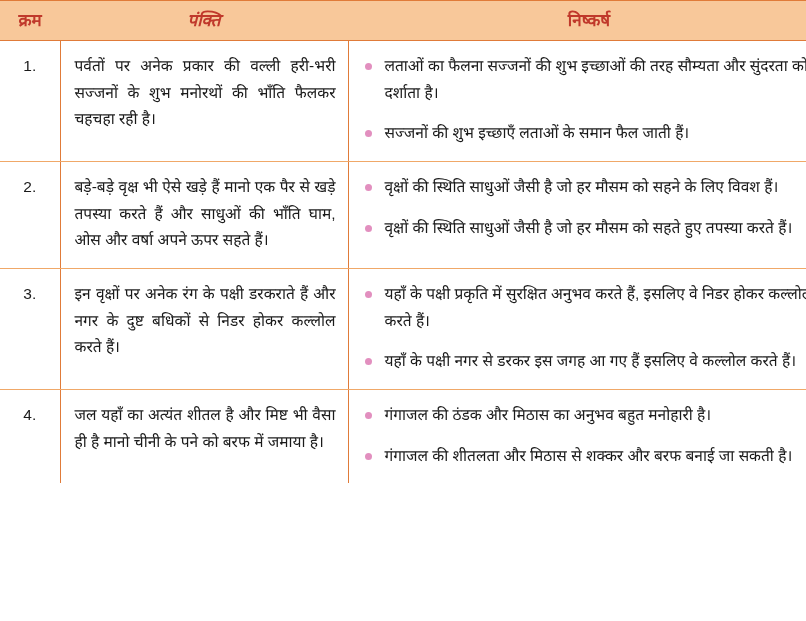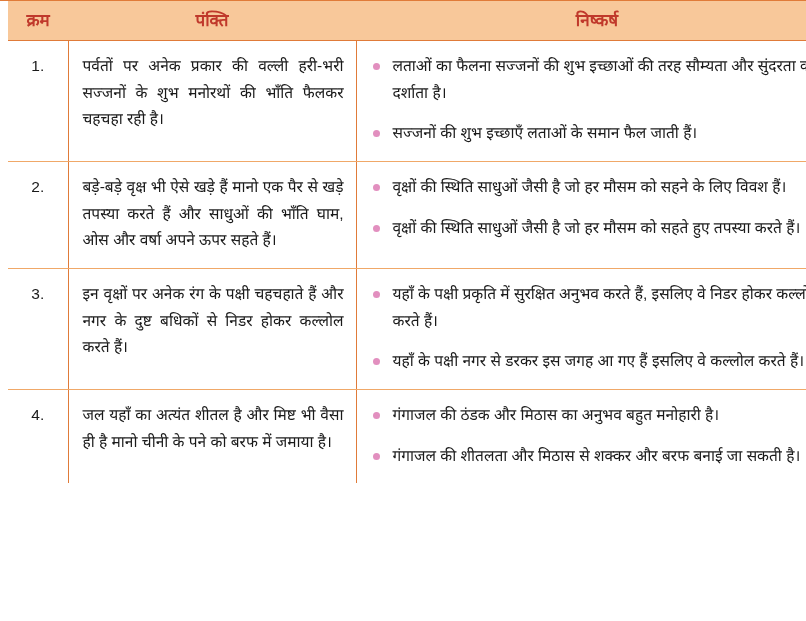--- a/index.html
+++ b/index.html
@@ -12,39 +12,38 @@
     height: 621px;
     font-family: "Liberation Sans", sans-serif;
     color: #1a1a1a;
     overflow: hidden;
   }
   .sheet {
     position: relative;
     width: 806px;
     height: 621px;
     box-sizing: border-box;
-    padding-left: 8px;
   }
   table.grid {
     width: 806px;
     border-collapse: collapse;
     table-layout: fixed;
   }
   thead th {
     background: #f8c89a;
     color: #c0392b;
     font-weight: bold;
     font-size: 17px;
     text-align: center;
     padding: 8px 4px 9px 4px;
     border: none;
     border-bottom: 1px solid #e07b39;
   }
   thead th.col-sr   { width: 52px; }
-  thead th.col-line { width: 280px; }
+  thead th.col-line { width: 280px; font-style: italic; }
   thead th.col-conc { width: 474px; }
 
   tbody td {
     vertical-align: top;
     border-bottom: 1px solid #f0a868;
     padding: 12px 10px 14px 10px;
     font-size: 15.5px;
     line-height: 1.72;
   }
   tbody tr:last-child td {
@@ -137,21 +136,21 @@
         <td class="conc">
           <ul class="bullets">
             <li>वृक्षों की स्थिति साधुओं जैसी है जो हर मौसम को सहने के लिए विवश हैं।</li>
             <li>वृक्षों की स्थिति साधुओं जैसी है जो हर मौसम को सहते हुए तपस्या करते हैं।</li>
           </ul>
         </td>
       </tr>
 
       <tr>
         <td class="sr">3.</td>
-        <td class="line">इन वृक्षों पर अनेक रंग के पक्षी चहचहाते हैं और नगर के दुष्ट बधिकों से निडर होकर कल्लोल करते हैं।</td>
+        <td class="line">इन वृक्षों पर अनेक रंग के पक्षी डरकराते हैं और नगर के दुष्ट बधिकों से निडर होकर कल्लोल करते हैं।</td>
         <td class="conc">
           <ul class="bullets">
             <li>यहाँ के पक्षी प्रकृति में सुरक्षित अनुभव करते हैं, इसलिए वे निडर होकर कल्लोल करते हैं।</li>
             <li>यहाँ के पक्षी नगर से डरकर इस जगह आ गए हैं इसलिए वे कल्लोल करते हैं।</li>
           </ul>
         </td>
       </tr>
 
       <tr>
         <td class="sr">4.</td>

